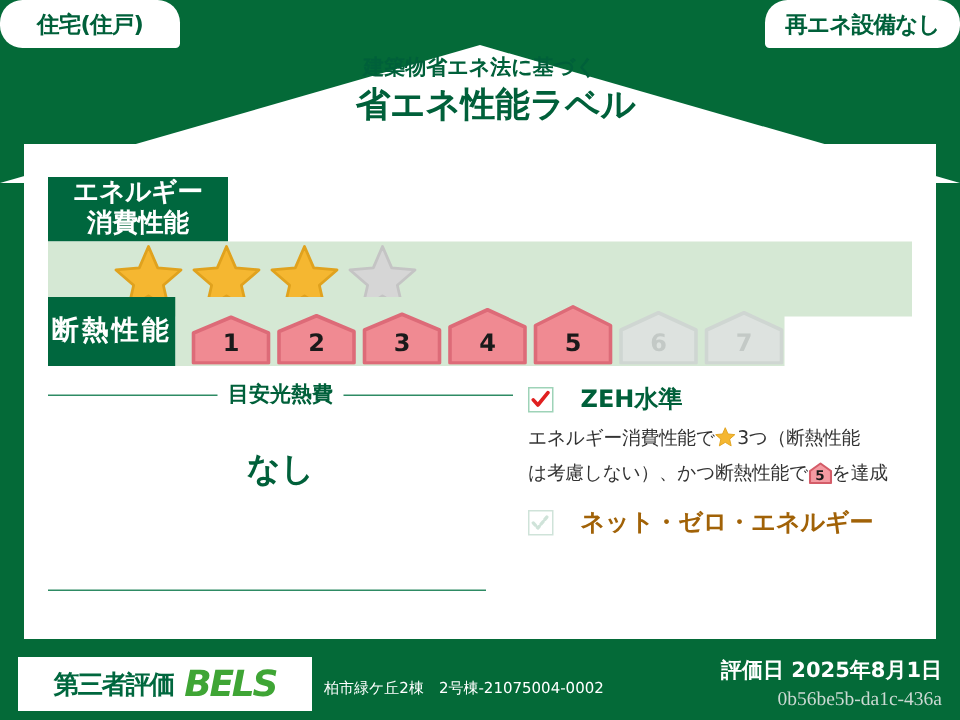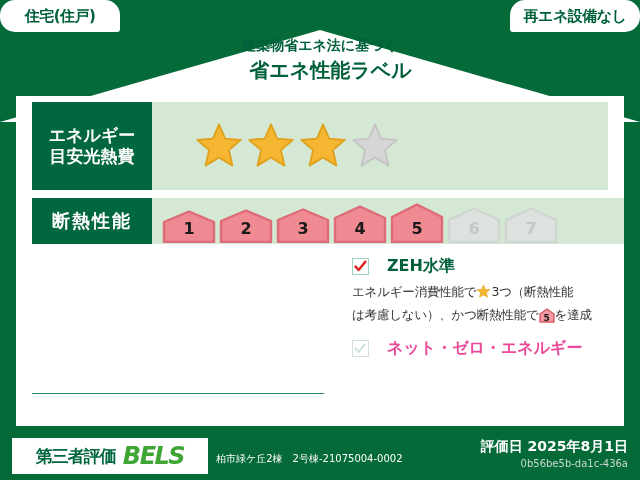--- a/index.html
+++ b/index.html
@@ -31,40 +31,40 @@
     position:absolute;left:0;top:30px;width:640px;height:92px;
     background:#ffffff;
     clip-path:polygon(0% 100%, 50% 0%, 100% 100%, 100% 100%, 0% 100%);
   }
   #roof-text{
     position:absolute;left:0;top:36px;width:640px;
     text-align:center;color:#00603A;
     pointer-events:none;
   }
   #roof-sub{font-size:14px;font-weight:bold;letter-spacing:0px;line-height:18px;}
-  #roof-title{font-size:20px;font-weight:bold;letter-spacing:0px;line-height:30px;margin-top:1px;margin-left:21px;}
+  #roof-title{font-size:23px;font-weight:bold;letter-spacing:0px;line-height:30px;margin-top:1px;margin-left:21px;}
 
   
   #body-panel{
     position:absolute;left:16px;top:96px;width:608px;height:330px;
     background:#ffffff;
   }
 
   
   .perf-row{position:absolute;left:16px;display:flex;align-items:stretch;}
   .row-label{
     background:#00673E;color:#fff;font-weight:bold;
     display:flex;flex-direction:column;align-items:center;justify-content:center;
     width:120px;box-sizing:border-box;line-height:1.25;
   }
   .row-body{background:#D5E8D4;flex:1;display:flex;align-items:center;}
 
-  #row-energy{top:6px;width:576px;height:88px;}
+  #row-energy{top:22px;width:576px;height:88px;flex-direction:column;}
   #row-energy .row-label{font-size:17px;letter-spacing:0px;}
-  #row-insul{top:102px;width:592px;height:46px;}
+  #row-insul{top:102px;width:491px;height:46px;}
   #row-insul .row-label{font-size:18px;letter-spacing:2px;}
 
   
   #stars{display:flex;align-items:center;gap:2px;margin-left:42px;}
   .star{width:50px;height:50px;display:block;}
 
   
   #houses{display:flex;align-items:flex-end;margin-left:10px;gap:3px;height:44px;}
   .house{position:relative;display:flex;align-items:flex-end;justify-content:center;}
   .house svg{display:block;}
@@ -87,21 +87,21 @@
 
   #zeh-block{position:absolute;left:336px;top:160px;width:262px;}
   .zeh-head{display:flex;align-items:center;gap:18px;}
   .cbox{
     width:17px;height:17px;box-sizing:border-box;
     border:1.5px solid #9ED3B8;background:#fff;
     display:flex;align-items:center;justify-content:center;flex:none;
   }
   .cbox.off{border-color:#CFE3D9;}
   .zeh-title{font-size:16px;font-weight:bold;color:#00603A;letter-spacing:0px;}
-  .zeh-title.off{color:#ec4899;}
+  .zeh-title.off{color:#a16207;}
   #zeh-desc{
     font-size:12.5px;color:#333;line-height:20px;margin-top:5px;letter-spacing:-0.2px;
   }
   #zeh-desc .inl-star{display:inline-block;vertical-align:-3px;}
   #zeh-desc .inl-house{display:inline-block;vertical-align:-4px;position:relative;}
   #zeh-desc .inl-house b{
     position:absolute;left:0;right:0;bottom:1px;text-align:center;
     font-size:9px;color:#1a1a1a;
   }
   #nze-row{margin-top:9px;}
@@ -115,21 +115,21 @@
   #bels-jp{font-size:17px;font-weight:bold;color:#00673E;letter-spacing:-1px;}
   #bels-en{font-size:24px;font-weight:bold;color:#3FA535;letter-spacing:-1.5px;font-style:italic;}
   #prop-id{
     position:absolute;left:216px;top:20px;color:#ffffff;font-size:10px;white-space:nowrap;
   }
   #eval-date{
     position:absolute;right:12px;top:6px;color:#ffffff;font-size:14px;font-weight:bold;text-align:right;
     white-space:nowrap;
   }
   #hash{
-    position:absolute;right:12px;top:26px;color:#CBD9D2;font-size:10px;text-align:center;white-space:nowrap;
+    position:absolute;right:12px;top:26px;color:#CBD9D2;font-size:13px;text-align:center;white-space:nowrap;font-family:Liberation Serif, serif;
   }
 </style>
 </head>
 <body>
 
 <div class="badge" id="badge-left">
   <span>住宅(住戸)</span>
 </div>
 <div class="badge" id="badge-right">
   <span>再エネ設備なし</span>
@@ -139,21 +139,21 @@
 <div id="roof-text">
   <div id="roof-sub">建築物省エネ法に基づく</div>
   <div id="roof-title">省エネ性能ラベル</div>
 </div>
 
 <div id="body-panel">
 
   <div class="perf-row" id="row-energy">
     <div class="row-label">
       <span>エネルギー</span>
-      <span>目安光熱費</span>
+      <span>消費性能</span>
     </div>
     <div class="row-body">
       <div id="stars">
           <svg viewBox="0 0 24 24" class="star">
             <path d="M12 1.6 14.95 8.45 22.4 9.1 16.75 14.0 18.45 21.4 12 17.45 5.55 21.4 7.25 14.0 1.6 9.1 9.05 8.45Z" fill="#F5B731" stroke="#E0A21E" stroke-width="0.9" stroke-linejoin="round"></path>
           </svg>
           <svg viewBox="0 0 24 24" class="star">
             <path d="M12 1.6 14.95 8.45 22.4 9.1 16.75 14.0 18.45 21.4 12 17.45 5.55 21.4 7.25 14.0 1.6 9.1 9.05 8.45Z" fill="#F5B731" stroke="#E0A21E" stroke-width="0.9" stroke-linejoin="round"></path>
           </svg>
           <svg viewBox="0 0 24 24" class="star">
@@ -211,20 +211,28 @@
           <div class="house off">
             <svg width="54" height="36" viewBox="0 0 54 36">
               <path d="M2 35 V13 L27 1.5 L52 13 V35 Z" fill="#DDE2DF" stroke="#CFD6D2" stroke-width="2.4" stroke-linejoin="round"></path>
             </svg>
             <span>7</span>
           </div>
         </div>
     </div>
   </div>
 
+  <div id="cost-block">
+    <div id="cost-head">
+      <span class="rule"></span>
+      <span id="cost-title">目安光熱費</span>
+      <span class="rule"></span>
+    </div>
+    <div id="cost-value">なし</div>
+  </div>
   <div id="cost-underline"></div>
 
   <div id="zeh-block">
     <div class="zeh-head">
       <span class="cbox">
         <svg width="13" height="13" viewBox="0 0 13 13">
           <path d="M1.5 6.6 L4.6 10 L11.3 1.8" stroke="#E02020" stroke-width="2.4" fill="none" stroke-linecap="round" stroke-linejoin="round"></path>
         </svg>
       </span>
       <span class="zeh-title">ZEH水準</span>

